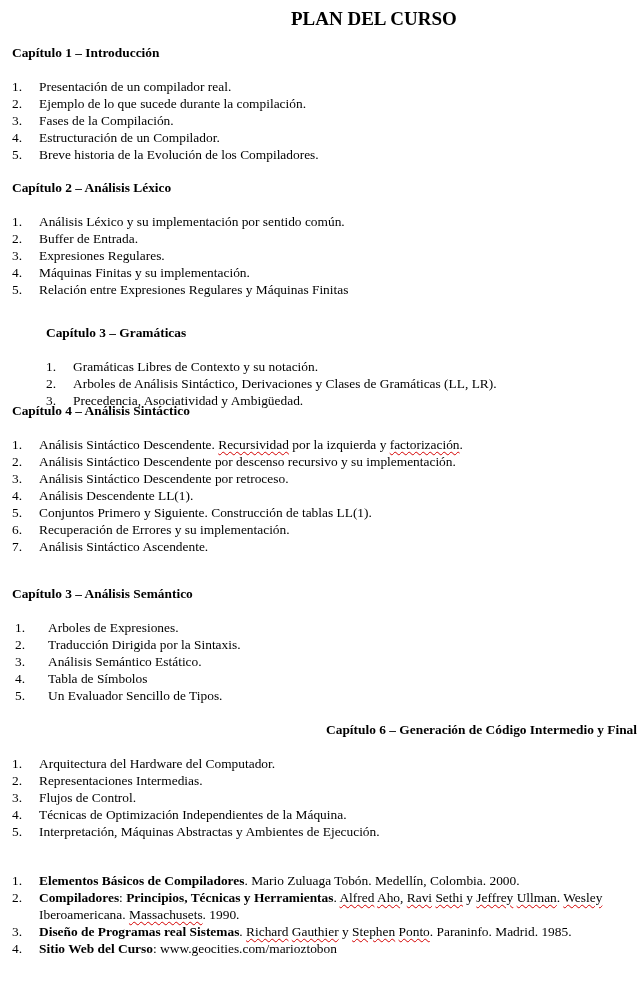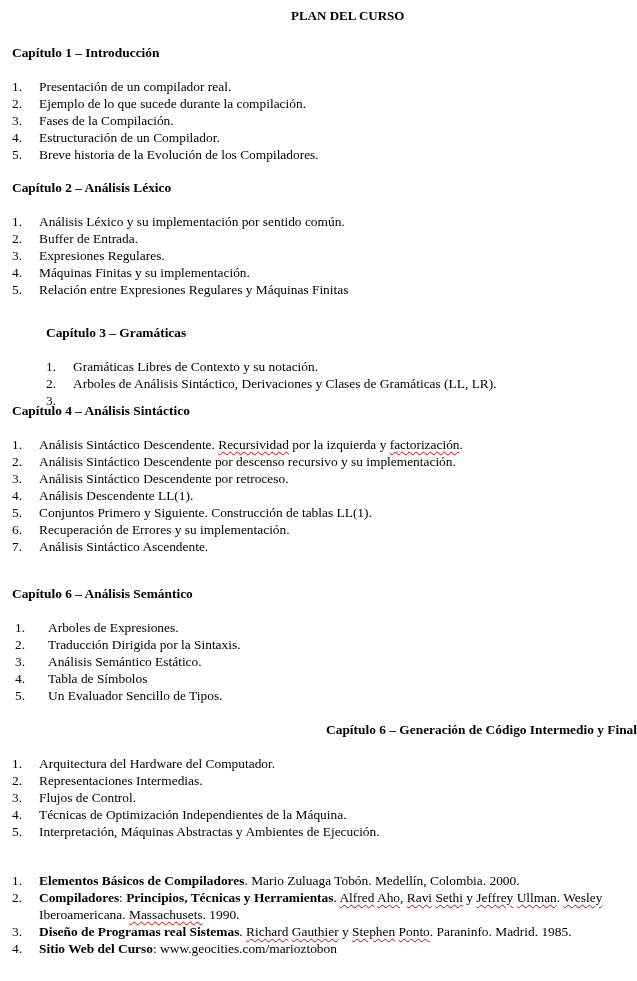--- a/index.html
+++ b/index.html
@@ -21,21 +21,21 @@
       left: 0;
       top: 0;
       width: 637px;
       height: 981px;
     }
     .doc-title {
       position: absolute;
       left: 291px;
       top: 8px;
       font-weight: bold;
-      font-size: 13px;
+      font-size: 19px;
       white-space: nowrap;
     }
     .section {
       position: absolute;
       left: 12px;
       width: 625px;
     }
     .chapter-heading {
       font-weight: bold;
       height: 17px;
@@ -140,20 +140,21 @@
       <li>
           <span class="num">1.</span>
           <span class="txt">Gramáticas Libres de Contexto y su notación.</span>
         </li>
       <li>
           <span class="num">2.</span>
           <span class="txt">Arboles de Análisis Sintáctico, Derivaciones y Clases de Gramáticas (LL, LR).</span>
         </li>
       <li>
           <span class="num">3.</span>
+          <span class="txt">Precedencia, Asociatividad y Ambigüedad.</span>
         </li>
     </ul>
   </div>
 
   <div class="section" style="top:402px;">
     <div class="chapter-heading">Capítulo 4 – Análisis Sintáctico</div>
     <ul class="list">
       <li>
           <span class="num">1.</span>
           <span class="txt"><span>Análisis Sintáctico Descendente. </span><span class="spell">Recursividad</span><span> por la izquierda y </span><span class="spell">factorización</span><span>.</span></span>
@@ -179,21 +180,21 @@
           <span class="txt">Recuperación de Errores y su implementación.</span>
         </li>
       <li>
           <span class="num">7.</span>
           <span class="txt">Análisis Sintáctico Ascendente.</span>
         </li>
     </ul>
   </div>
 
   <div class="section" style="top:585px;">
-    <div class="chapter-heading">Capítulo 6 – Análisis Semántico</div>
+    <div class="chapter-heading">Capítulo 3 – Análisis Semántico</div>
     <ul class="list shifted">
       <li>
           <span class="num">1.</span>
           <span class="txt">Arboles de Expresiones.</span>
         </li>
       <li>
           <span class="num">2.</span>
           <span class="txt">Traducción Dirigida por la Sintaxis.</span>
         </li>
       <li>

